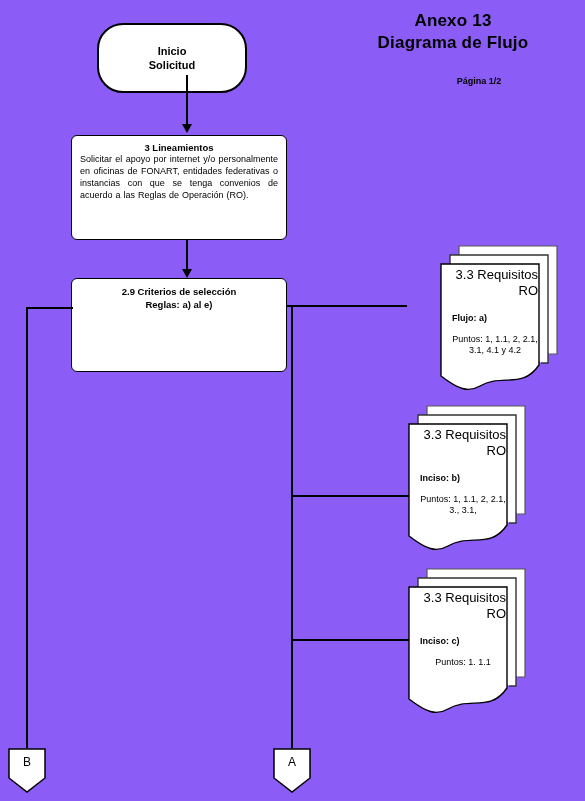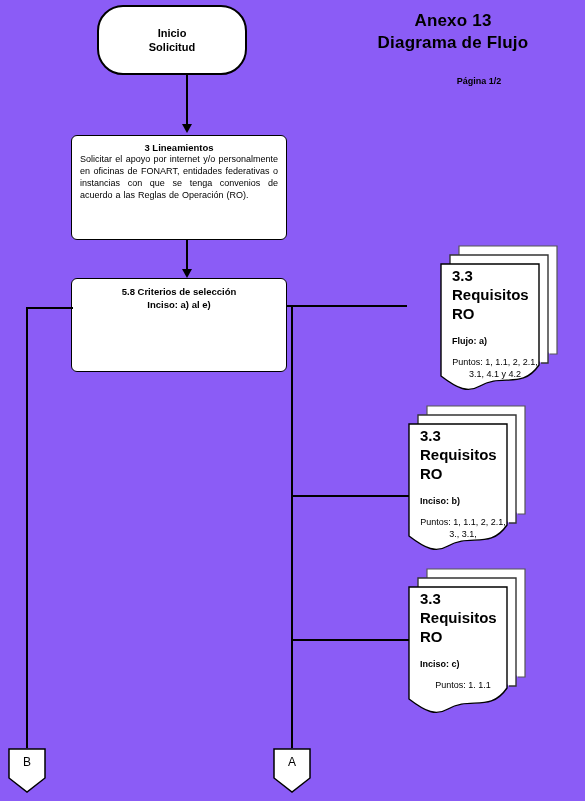--- a/index.html
+++ b/index.html
@@ -54,20 +54,21 @@
   .terminator {
     border: 2.2px solid #000;
     border-radius: 26px;
     display: flex;
     align-items: center;
     justify-content: center;
     text-align: center;
     font-size: 11px;
     font-weight: bold;
     line-height: 1.30;
+    margin-top: 18px;
   }
 
   .process {
     border: 1.4px solid #000;
     padding: 6px 8px 4px 8px;
   }
   .process .proc-title {
     text-align: center;
     font-size: 9.5px;
     font-weight: bold;
@@ -102,23 +103,23 @@
     top: 0;
     overflow: visible;
   }
   .doc-text {
     position: absolute;
     left: 12px;
     top: 22px;
     width: 86px;
   }
   .doc-title {
-    text-align: left;
-    font-size: 15px;
-    font-weight: bold;
+    text-align: right;
+    font-size: 13px;
+    font-weight: normal;
     line-height: 1.25;
   }
   .doc-inciso {
     margin-top: 13px;
     font-size: 9px;
     font-weight: bold;
   }
   .doc-puntos {
     margin-top: 11px;
     font-size: 9px;
@@ -184,22 +185,22 @@
 
   <div class="shape process" style="left:71px; top:135px; width:216px; height:105px;">
     <div class="proc-title">3 Lineamientos</div>
     <div class="proc-body">Solicitar el apoyo por internet y/o personalmente en oficinas de FONART, entidades federativas o instancias con que se tenga convenios de acuerdo a las Reglas de Operación (RO).</div>
   </div>
 
   <div class="line v" style="left:186px; top:240px; height:32px;"></div>
   <div class="arrowhead" style="left:182px; top:269px;"></div>
 
   <div class="shape decision-box" style="left:71px; top:278px; width:216px; height:94px;">
-    <div class="dec-line">5.8 Criterios de selección</div>
-    <div class="dec-line">Inciso: a) al e)</div>
+    <div class="dec-line">2.9 Criterios de selección</div>
+    <div class="dec-line">Reglas: a) al e)</div>
   </div>
 
   <div class="line h" style="left:26px; top:307px; width:47px;"></div>
   <div class="line v" style="left:26px; top:307px; height:441px;"></div>
 
   <div class="line h" style="left:287px; top:305px; width:120px;"></div>
   <div class="line v" style="left:291px; top:305px; height:443px;"></div>
 
   <div class="line h" style="left:291px; top:495px; width:118px;"></div>
 

